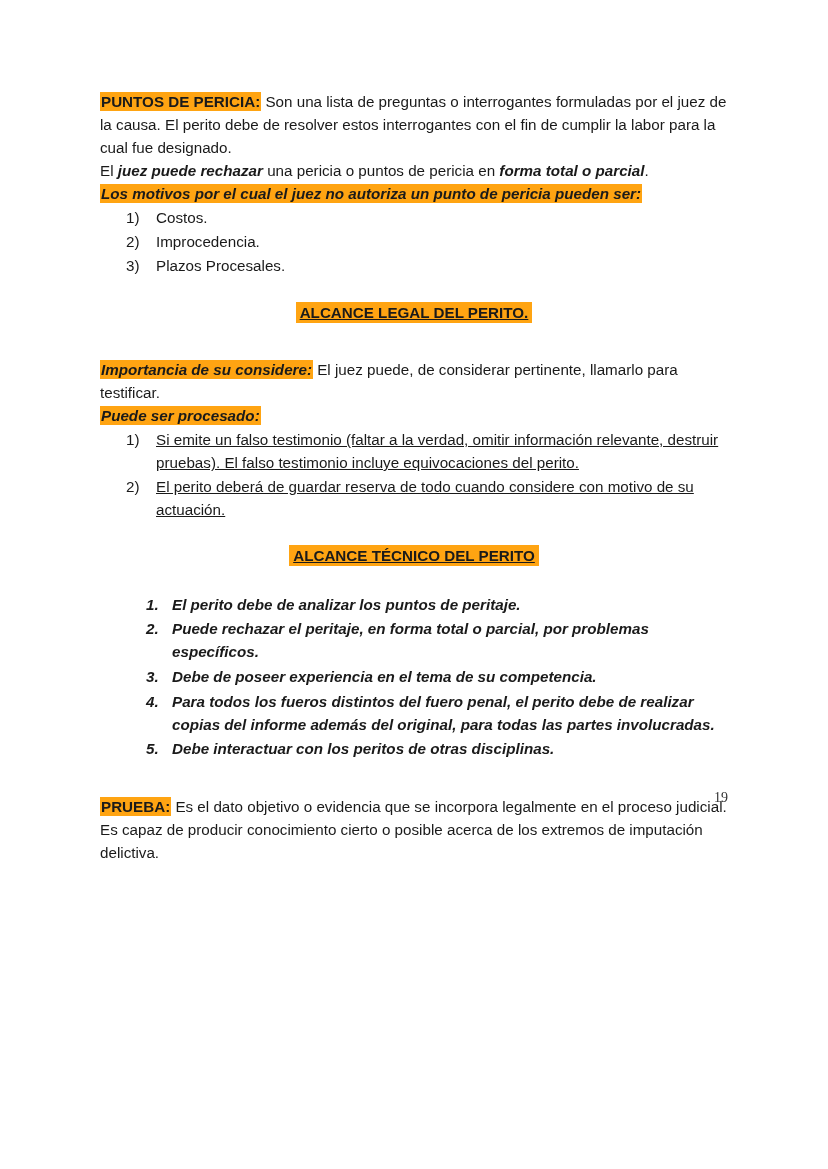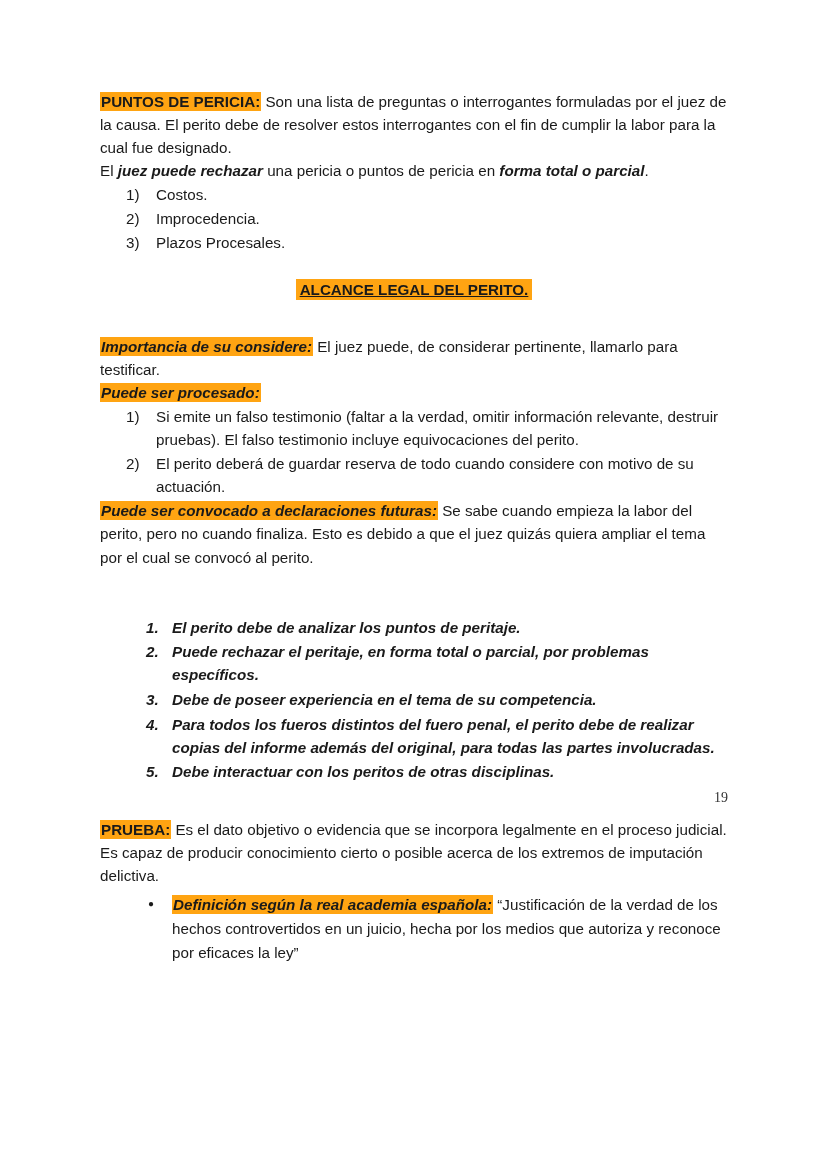--- a/index.html
+++ b/index.html
@@ -61,20 +61,21 @@
     left: -30px;
     width: 26px;
     text-align: left;
   }
 
   ol.num-para {
     margin: 2px 0 0 0;
     padding-left: 56px;
     list-style: none;
     counter-reset: li2;
+    text-decoration: underline;
   }
   ol.num-para > li {
     position: relative;
     margin-bottom: 1px;
     line-height: 1.5;
   }
   ol.num-para > li::before {
     counter-increment: li2;
     content: counter(li2) ")";
     position: absolute;
@@ -142,61 +143,59 @@
 </style>
 </head>
 <body>
 
 <div class="page">
   <div class="doc">
 
     <div class="block">
       <p><span class="hl b">PUNTOS DE PERICIA:</span><span> Son una lista de preguntas o interrogantes formuladas por el juez de la causa. El perito debe de resolver estos interrogantes con el fin de cumplir la labor para la cual fue designado.</span></p>
       <p><span>El </span><span class="bi">juez puede rechazar</span><span> una pericia o puntos de pericia en </span><span class="bi">forma total o parcial</span><span>.</span></p>
+      <p><span class="hl bi">Los motivos por el cual el juez no autoriza un punto de pericia pueden ser:</span></p>
       <ol class="num">
         <li>Costos.</li>
         <li>Improcedencia.</li>
         <li>Plazos Procesales.</li>
       </ol>
     </div>
 
     <div class="spacer-md"></div>
 
     <p class="center"><span class="heading-hl">ALCANCE LEGAL DEL PERITO.</span></p>
 
     <div class="spacer-lg"></div>
 
     <div class="block">
       <p><span class="hl bi">Importancia de su considere:</span><span>  El juez puede, de considerar pertinente, llamarlo para testificar.</span></p>
       <p><span class="hl bi">Puede ser procesado:</span></p>
       <ol class="num-para">
         <li>Si emite un falso testimonio (faltar a la verdad, omitir información relevante, destruir pruebas). El falso testimonio incluye equivocaciones del perito.</li>
         <li>El perito deberá de guardar reserva de todo cuando considere con motivo de su actuación.</li>
       </ol>
-      <p><span class="hl bi">Puede ser convocado a declaraciones futuras:</span><span> Se sabe cuando empieza la labor del perito, pero no cuando finaliza. Esto es debido a que el juez quizás quiera ampliar el tema por el cual se convocó al perito.</span></p>
     </div>
 
     <div class="spacer-md"></div>
 
+    <p class="center"><span class="heading-hl">ALCANCE TÉCNICO DEL PERITO</span></p>
 
     <div class="spacer-md"></div>
 
     <ol class="num-bold">
       <li>El perito debe de analizar los puntos de peritaje.</li>
       <li>Puede rechazar el peritaje, en forma total o parcial, por problemas específicos.</li>
       <li>Debe de poseer experiencia en el tema de su competencia.</li>
       <li>Para todos los fueros distintos del fuero penal, el perito debe de realizar copias del informe además del original, para todas las partes involucradas.</li>
       <li>Debe interactuar con los peritos de otras disciplinas.</li>
     </ol>
 
     <div class="spacer-md"></div>
 
     <div class="block">
       <p><span class="hl b">PRUEBA:</span><span> Es el dato objetivo o evidencia que se incorpora legalmente en el proceso judicial. Es capaz de producir conocimiento cierto o posible acerca de los extremos de imputación delictiva.</span></p>
-      <ul class="bul">
-        <li><span class="hl bi">Definición según la real academia española:</span><span> “Justificación de la verdad de los hechos controvertidos en un juicio, hecha por los medios que autoriza y reconoce por eficaces la ley”</span></li>
-      </ul>
     </div>
 
   </div>
 
   <div class="page-num">19</div>
 </div>
 
 </body></html>

